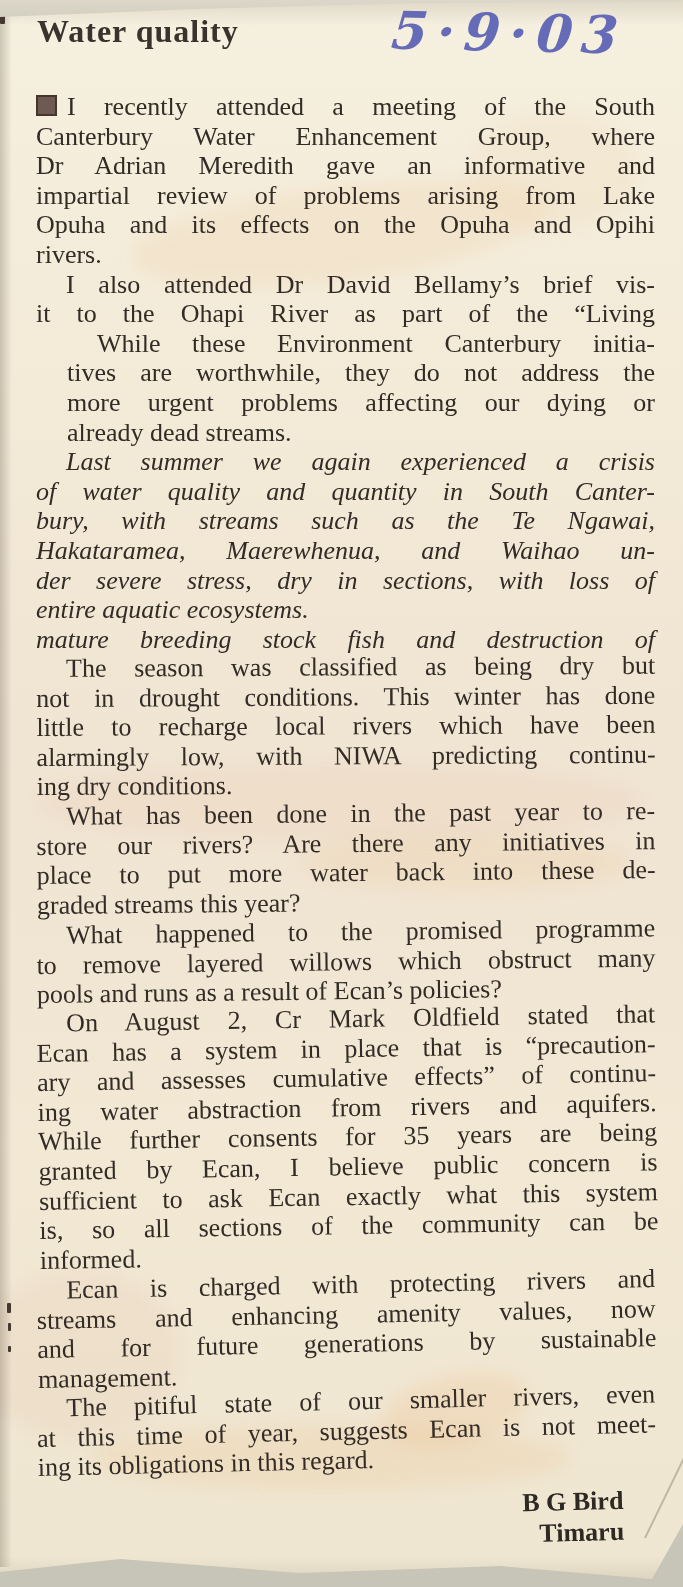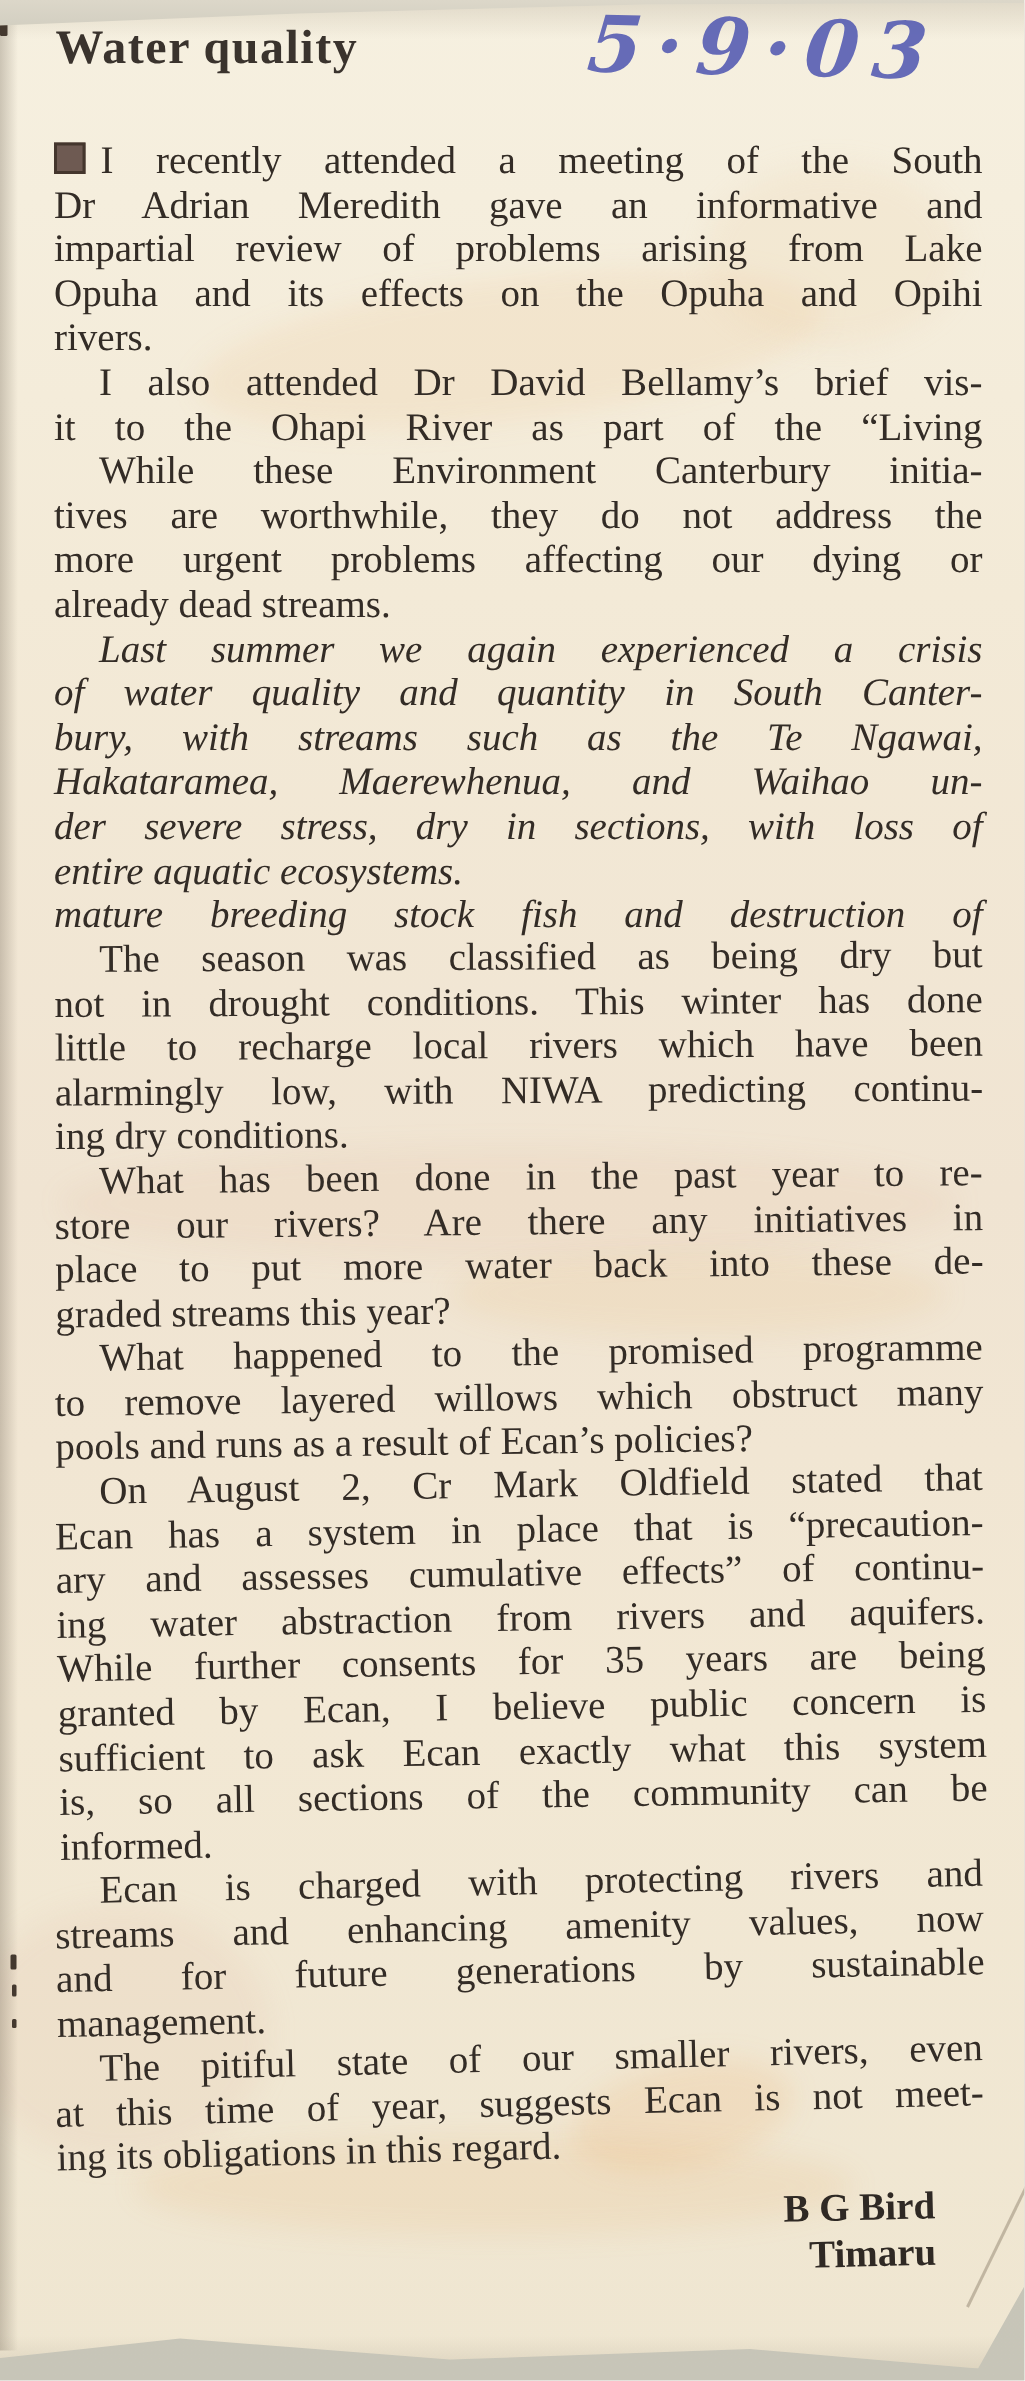--- a/index.html
+++ b/index.html
@@ -96,30 +96,31 @@
     <div class="edge-shade-left"></div>
     <div class="edge-shade-top"></div>
     <div class="edge-shade-bottom"></div>
 
     <div class="headline">Water quality</div>
     <div class="hand-date">5·9·03</div>
 
     <div class="article" id="article-body">
         <div class="para" style="transform: rotate(0deg);">
           <div class="line"><span class="bullet"></span>I recently attended a meeting of the South</div>
+          <div class="line">Canterbury Water Enhancement Group, where</div>
           <div class="line">Dr Adrian Meredith gave an informative and</div>
           <div class="line">impartial review of problems arising from Lake</div>
           <div class="line">Opuha and its effects on the Opuha and Opihi</div>
           <div class="line para-end">rivers.</div>
         </div>
         <div class="para" style="transform: rotate(0deg);">
           <div class="line indent">I also attended Dr David Bellamy’s brief vis-</div>
           <div class="line">it to the Ohapi River as part of the “Living</div>
         </div>
-        <div class="para" style="transform: rotate(0deg);">
+        <div class="para" style="transform: rotate(0deg); margin-left: 31px;">
           <div class="line indent">While these Environment Canterbury initia-</div>
           <div class="line">tives are worthwhile, they do not address the</div>
           <div class="line">more urgent problems affecting our dying or</div>
           <div class="line para-end">already dead streams.</div>
         </div>
         <div class="para" style="transform: rotate(0deg); font-style: italic;">
           <div class="line indent">Last summer we again experienced a crisis</div>
           <div class="line">of water quality and quantity in South Canter-</div>
           <div class="line">bury, with streams such as the Te Ngawai,</div>
           <div class="line">Hakataramea, Maerewhenua, and Waihao un-</div>

